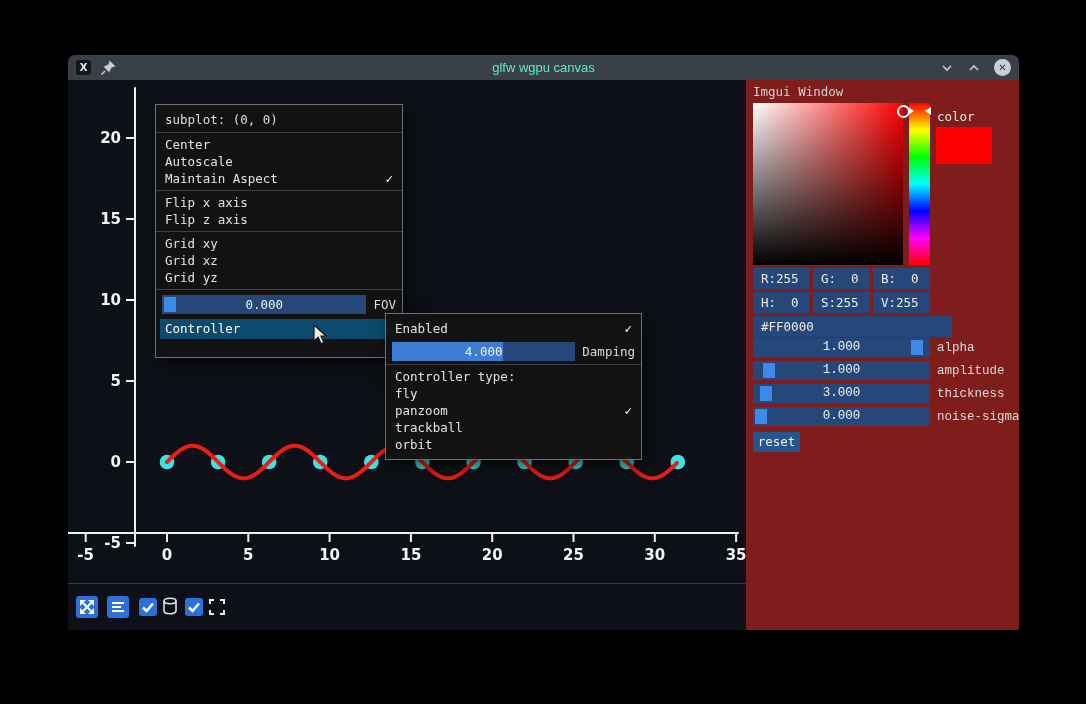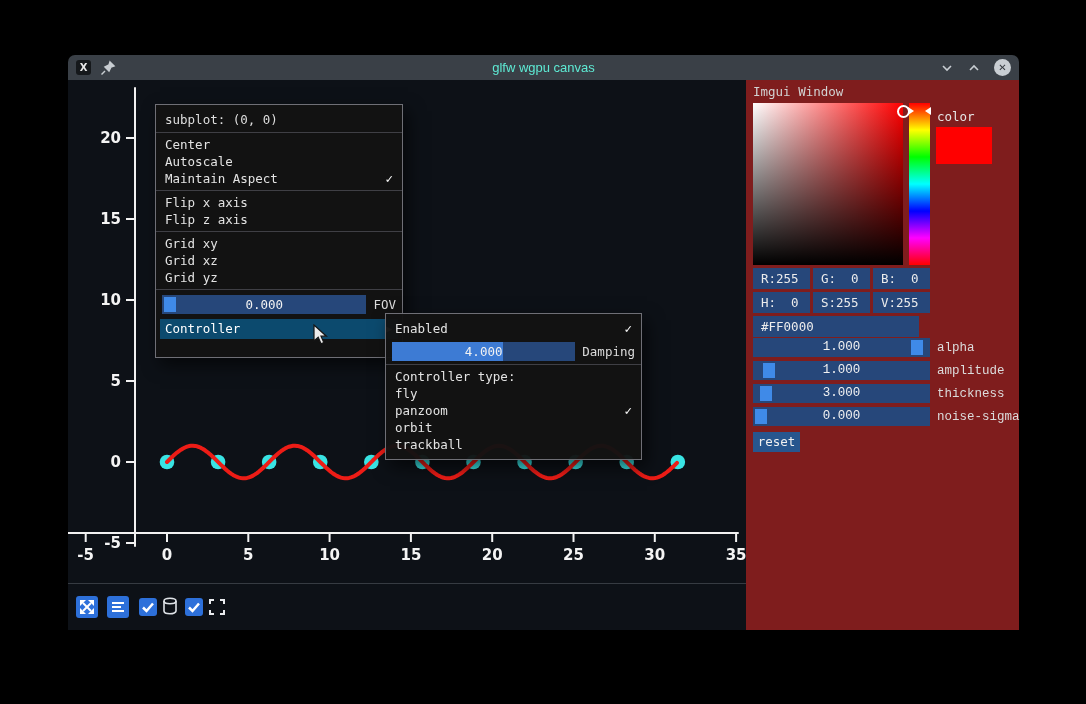--- a/index.html
+++ b/index.html
@@ -56,21 +56,21 @@
            background:linear-gradient(#f00 0%,#ff0 16.7%,#0f0 33.3%,#0ff 50%,#00f 66.7%,#f0f 83.3%,#f00 100%);}
   .hue-arrow{position:absolute;top:4px;width:0;height:0;border-top:4px solid transparent;border-bottom:4px solid transparent;}
   .hue-arrow.l{left:-1px;border-left:6px solid #fff;}
   .hue-arrow.r{right:-1px;border-right:6px solid #fff;}
   .color-label{position:absolute;left:191px;top:29px;color:#e6e6e6;}
   .swatch{position:absolute;left:190px;top:47px;width:56px;height:37px;}
   .row{position:absolute;left:7px;display:flex;gap:3px;}
   .frame{background:#26477a;height:21px;line-height:21px;padding-left:8px;white-space:pre;
          color:#ececec;box-sizing:border-box;}
   .frame.f3{width:57px;}
-  .hex{position:absolute;left:7px;top:236px;width:166px;}
+  .hex{position:absolute;left:7px;top:236px;width:199px;}
   .ps-row{position:absolute;left:7px;display:flex;align-items:center;gap:7px;font-family:Liberation Mono, monospace;}
   .btn-reset{position:absolute;left:7px;top:352px;width:47px;height:20px;line-height:20px;
              text-align:center;background:#27568e;color:#f0f0f0;}
 
   .cursor{position:absolute;left:313px;top:324px;z-index:9;}
 </style>
 </head>
 <body>
 
 <div class="stage">
@@ -226,22 +226,22 @@
         <div class="fill" id="damp-fill" style="width: 111.3px;"></div>
         <span class="sl-val">4.000</span>
       </div>
       <span class="sl-label">Damping</span>
     </div>
     <div class="sep"></div>
     <div class="menu-label">Controller type:</div>
     <div id="type-list">
         <div class="menu-item"><span>fly</span></div>
         <div class="menu-item"><span>panzoom</span><span class="check">✓</span></div>
+        <div class="menu-item"><span>trackball</span></div>
         <div class="menu-item"><span>orbit</span></div>
-        <div class="menu-item"><span>trackball</span></div>
       </div>
   </div>
 
   <div class="panel">
     <div class="panel-title">Imgui Window</div>
     <div class="sv-square">
       <div class="sv-marker"></div>
     </div>
     <div class="hue-bar">
       <div class="hue-arrow l"></div>

